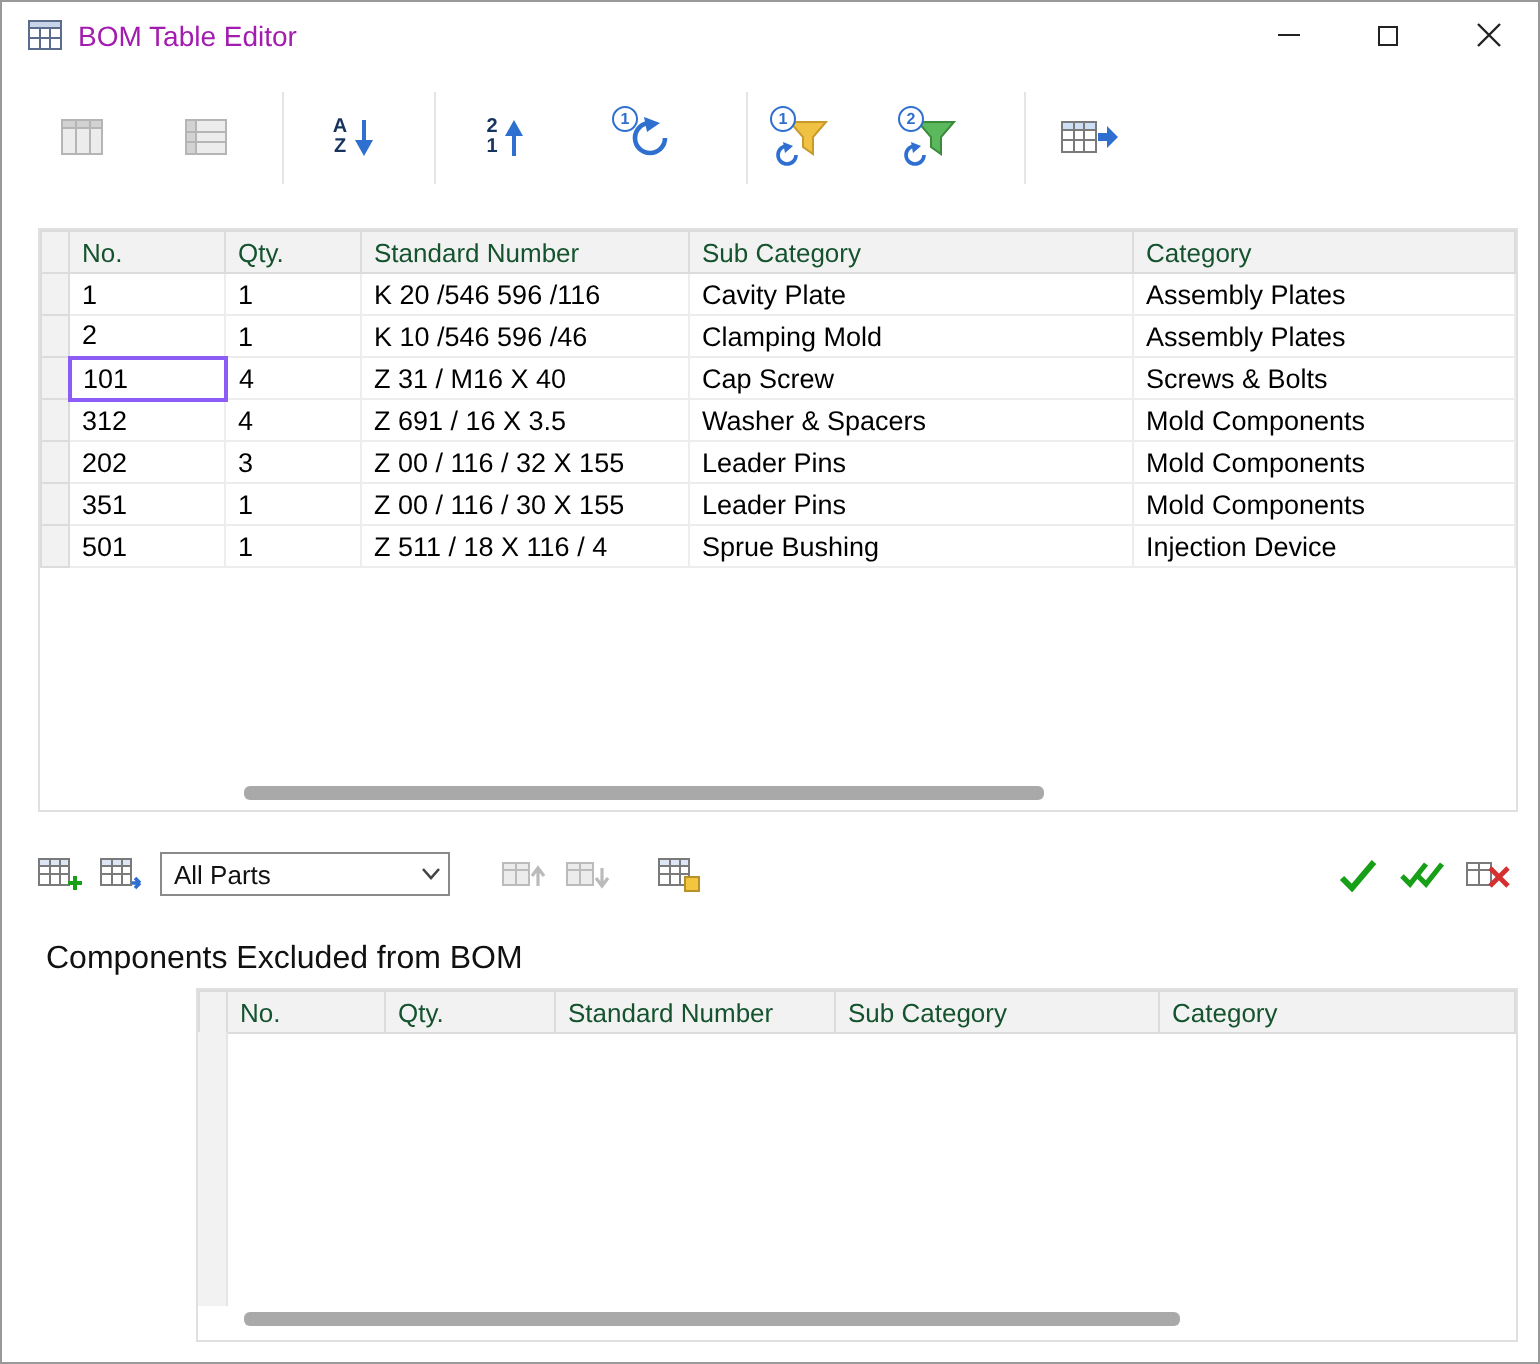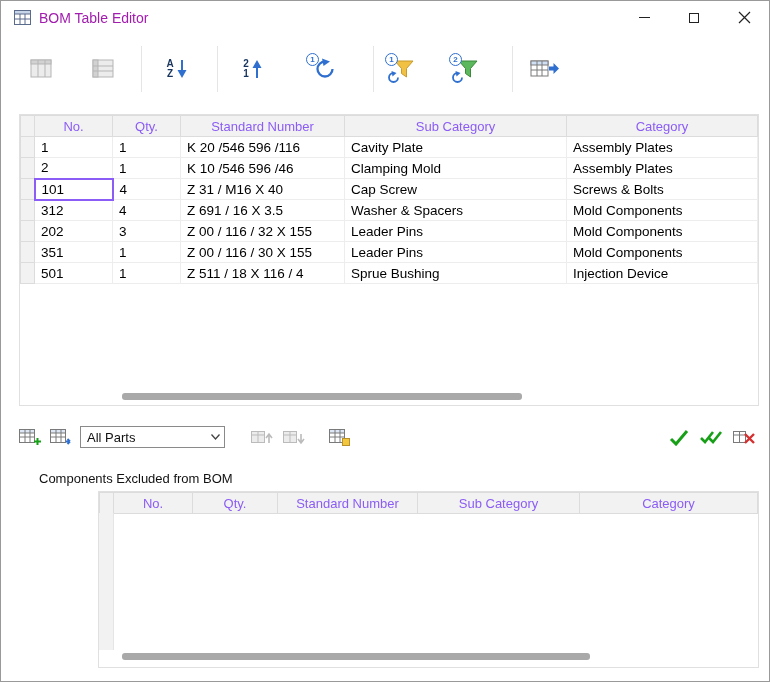--- a/index.html
+++ b/index.html
@@ -26,38 +26,38 @@
 
   .ml3{margin-left:3px}.ml4{margin-left:4px}.ml5{margin-left:5px}.ml6{margin-left:6px}
   .ml9{margin-left:9px}.ml10{margin-left:10px}.ml12{margin-left:12px}
   .ml14{margin-left:14px}.ml18{margin-left:18px}.ml20{margin-left:20px}.ml22{margin-left:22px}
 
   
   .table-frame{position:relative;background:#fff;border:1px solid #e0e0e0;box-sizing:border-box}
   .main-frame{width:740px;height:292px;margin:10px 0 0 18px}
   .excluded-frame{width:661px;height:177px;margin:5px 0 0 97px}
   table.grid{border-collapse:collapse;table-layout:fixed;width:100%}
-  .grid th{box-sizing:border-box;background:#f2f2f2;border:1px solid #dcdcdc;font-weight:400;text-align:center;font-size:13px;color:#8b5cf6;height:21px;padding:1px 6px;overflow:hidden;white-space:nowrap}
+  .grid th{box-sizing:border-box;background:#f2f2f2;border:1px solid #dcdcdc;font-weight:400;text-align:left;font-size:13px;color:#14532d;height:21px;padding:1px 6px;overflow:hidden;white-space:nowrap}
   .grid td{box-sizing:border-box;border:1px solid #ededed;font-size:13.5px;color:#000;height:21px;padding:1px 6px;overflow:hidden;white-space:nowrap}
   .grid .sel{background:#f2f2f2;border:1px solid #dcdcdc;padding:0}
   td.red-box{border:2px solid #8b5cf6}
   .hthumb{position:absolute;height:7px;background:#a9a9a9;border-radius:3px}
   .main-thumb{left:102px;bottom:5px;width:400px}
   .excl-thumb{left:23px;bottom:7px;width:468px}
   .sel-strip{position:absolute;left:0;top:21px;bottom:17px;width:14px;background:#f2f2f2;border-right:1px solid #e5e5e5}
 
   
   .mid-toolbar{display:flex;align-items:center;height:38px;margin-top:12px;padding:0 12px 0 14px}
   .sm-btn{width:28px;height:26px;display:flex;align-items:center;justify-content:center;border:none;background:transparent;flex:0 0 auto}
   .combo{box-sizing:border-box;width:145px;height:22px;border:1px solid #8a8a8a;background:#fff;display:flex;align-items:center;padding-left:6px;font-size:13px}
   .combo-arrow{margin-left:auto;width:17px;display:flex;justify-content:center;align-items:center}
   .spacer{flex:1}
   .right-group{display:flex;gap:4px}
 
-  .excluded-label{margin:15px 0 0 38px;font-size:13px;color:#111}
+  .excluded-label{margin:15px 0 0 22px;font-size:16px;color:#111}
 </style>
 </head>
 <body>
 
 <div class="window">
 
   <div class="titlebar">
     <span class="win-icon">
       <svg width="17" height="15" viewBox="0 0 17 15">
         <rect x="0.5" y="0.5" width="16" height="14" fill="#fff" stroke="#5a6b8c"></rect>

